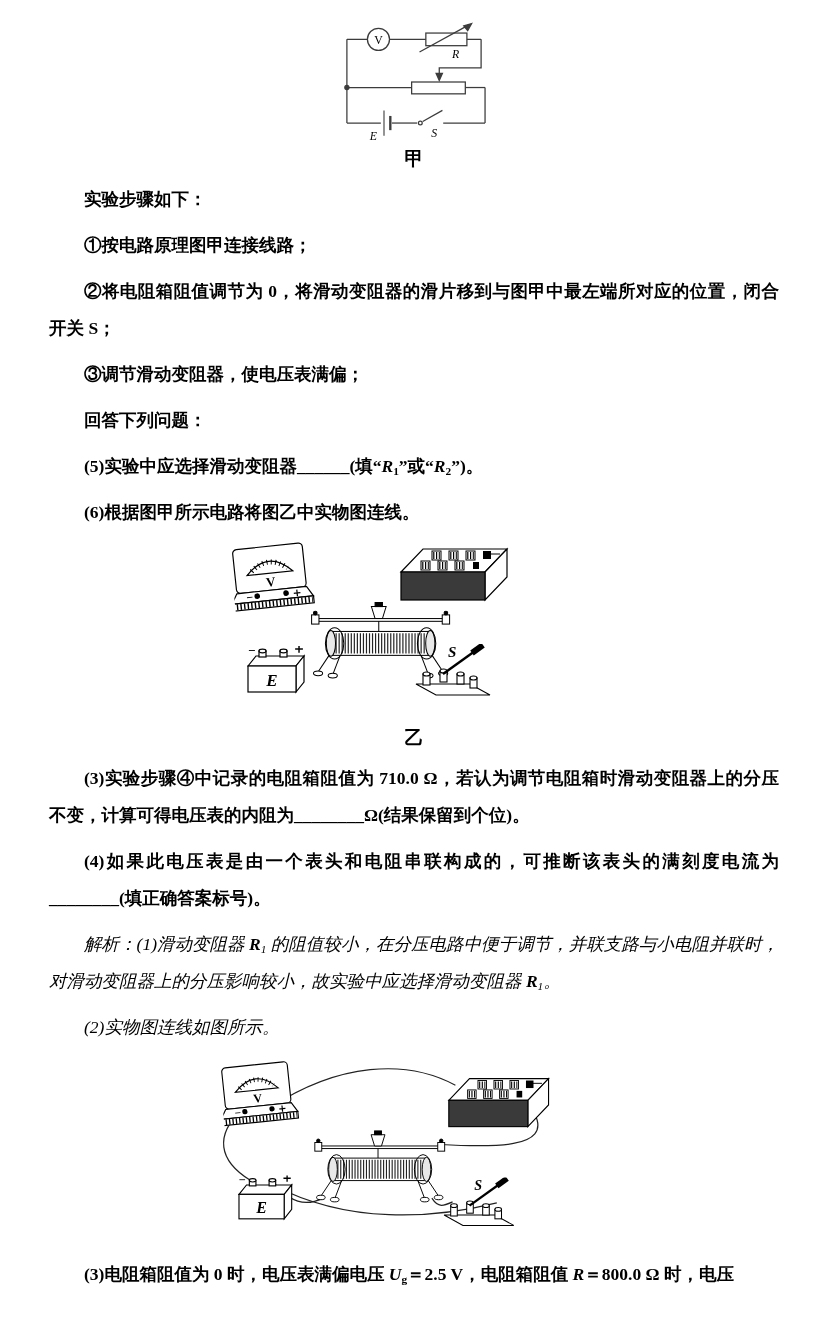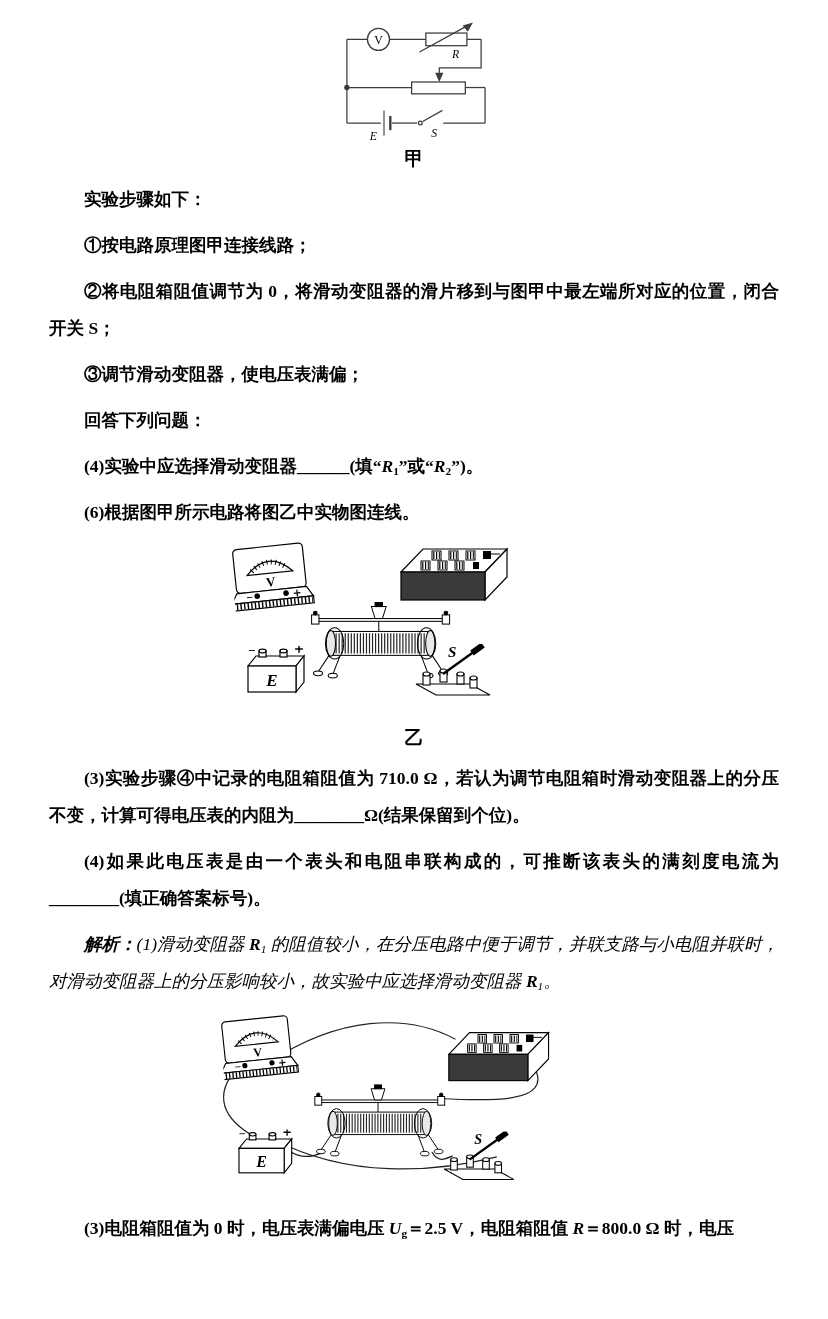--- a/index.html
+++ b/index.html
@@ -8,21 +8,21 @@
     font-family:"Liberation Serif","DejaVu Serif",serif;color:#000;
   }
   .figure{text-align:center;}
   .fig-jia{padding-top:22px;}
   .fig-caption{font-size:19px;font-weight:bold;line-height:26px;}
   .content{margin:0 40px;font-size:17.5px;font-weight:bold;line-height:37px;}
   p.t{margin:9px;text-indent:2em;text-align:justify;}
   .options{display:flex;flex-wrap:wrap;padding-left:2.1em;line-height:36px;}
   .option{width:344px;white-space:nowrap;}
   .analysis p.t{font-weight:normal;font-style:italic;}
-  .analysis .an-label{font-weight:bold;}
+  .analysis .an-label{font-weight:normal;}
   .v{font-style:italic;font-weight:bold;}
   sub{font-size:0.65em;vertical-align:-0.25em;line-height:0;}
   .p3{font-style:normal !important;font-weight:bold !important;}
   svg text{font-family:"Liberation Serif","DejaVu Serif",serif;}
   .fig-yi{margin-top:4px;}
   .fig-ans{margin-top:2px;margin-bottom:2px;}
 </style>
 </head>
 <body>
 
@@ -178,41 +178,42 @@
     <div class="fig-caption">甲</div>
   </div>
 
   <div class="content">
     <p class="t">实验步骤如下：</p>
     <p class="t">①按电路原理图甲连接线路；</p>
     <p class="t">②将电阻箱阻值调节为 0，将滑动变阻器的滑片移到与图甲中最左端所对应的位置，闭合开关 S；</p>
     <p class="t">③调节滑动变阻器，使电压表满偏；</p>
     <p class="t">回答下列问题：</p>
 
-    <p class="t"><span>(4)实验中应选择滑动变阻器______(填“</span><span class="v">R</span><sub>1</sub><span>”或“</span><span class="v">R</span><sub>2</sub><span>”)。</span></p>
+    <p class="t"><span>(5)实验中应选择滑动变阻器______(填“</span><span class="v">R</span><sub>1</sub><span>”或“</span><span class="v">R</span><sub>2</sub><span>”)。</span></p>
 
     <p class="t">(6)根据图甲所示电路将图乙中实物图连线。</p>
 
     <div class="figure fig-yi">
       <svg width="420" height="172" viewBox="0 0 420 172">
         <use href="#sym-voltmeter" transform="translate(28,4) rotate(-6,40,30)"></use>
         <use href="#sym-resbox" transform="translate(195,2)"></use>
         <use href="#sym-rheostat" transform="translate(103,62) scale(0.92)"></use>
         <use href="#sym-battery" transform="translate(38,106)"></use>
         <use href="#sym-switch" transform="translate(208,104)"></use>
       </svg>
       <div class="fig-caption">乙</div>
     </div>
 
     <p class="t">(3)实验步骤④中记录的电阻箱阻值为 710.0 Ω，若认为调节电阻箱时滑动变阻器上的分压不变，计算可得电压表的内阻为________Ω(结果保留到个位)。</p>
     <p class="t">(4)如果此电压表是由一个表头和电阻串联构成的，可推断该表头的满刻度电流为________(填正确答案标号)。</p>
 
 
     <div class="analysis">
       <p class="t"><span class="an-label">解析：</span><span>(1)滑动变阻器 </span><span class="v">R</span><sub>1</sub><span> 的阻值较小，在分压电路中便于调节，并联支路与小电阻并联时，对滑动变阻器上的分压影响较小，故实验中应选择滑动变阻器 </span><span class="v">R</span><sub>1</sub><span>。</span></p>
+      <p class="t">(2)实物图连线如图所示。</p>
 
       <div class="figure fig-ans">
         <svg width="414" height="179" viewBox="0 0 440 190">
           <g stroke="#222" stroke-width="1.3" fill="none">
             <path d="M67,56 C140,8 212,4 264,32"></path>
             <path d="M37,58 C8,85 12,112 46,133"></path>
             <path d="M348,62 C368,100 302,98 248,95"></path>
             <path d="M239,152 C246,163 252,160 261,156"></path>
             <path d="M123,152 C100,164 82,150 70,134"></path>
             <path d="M70,138 C150,180 240,174 308,157"></path>

